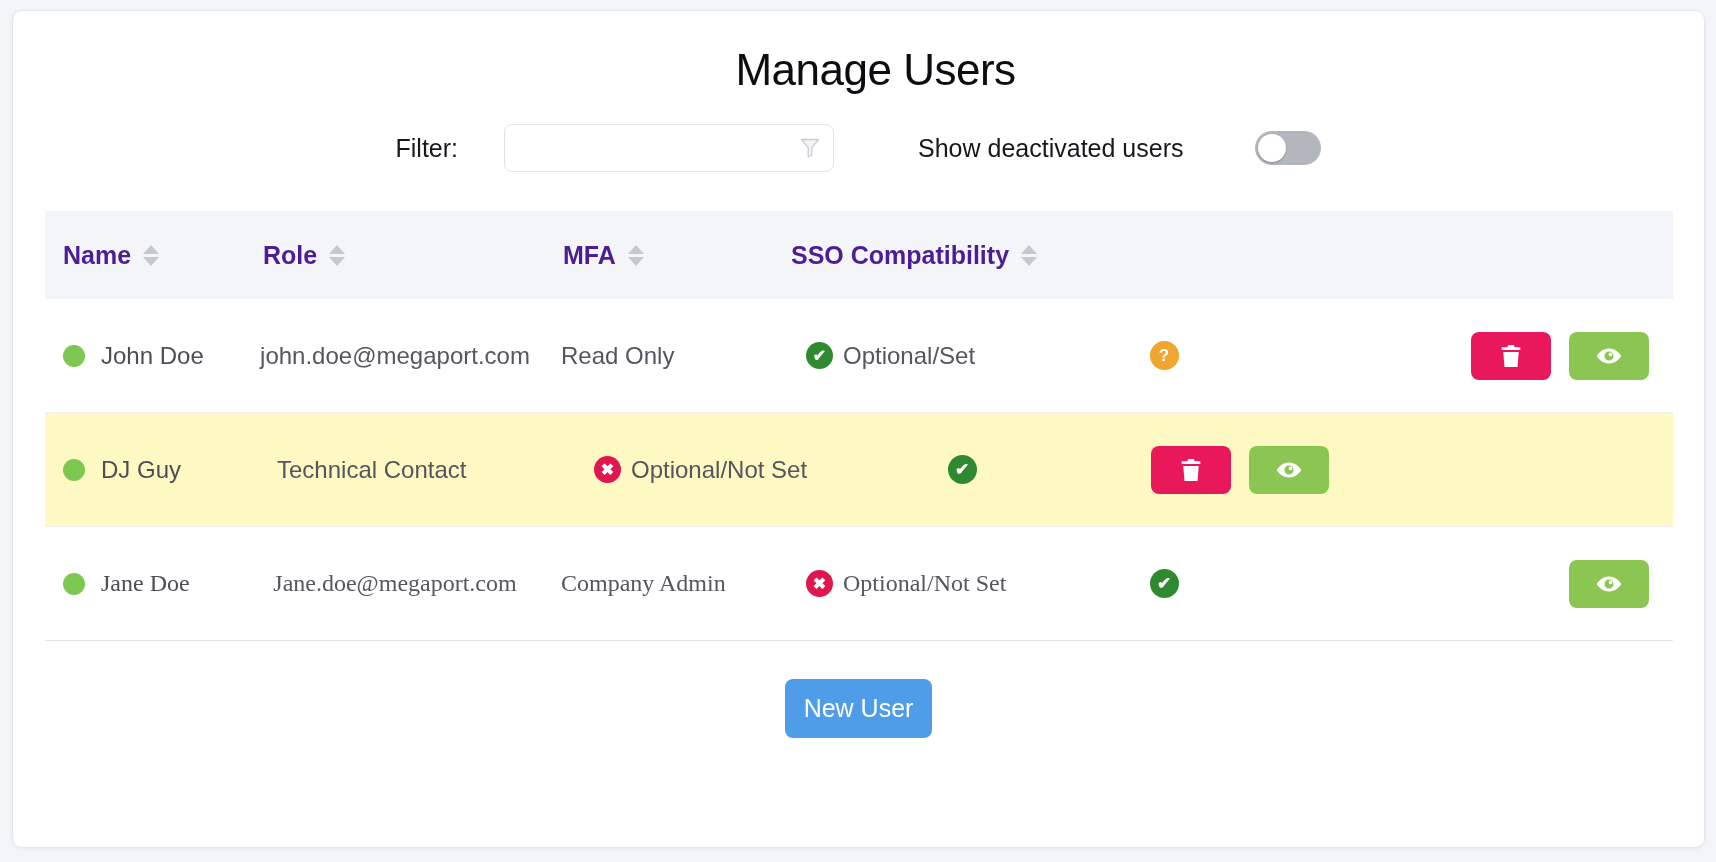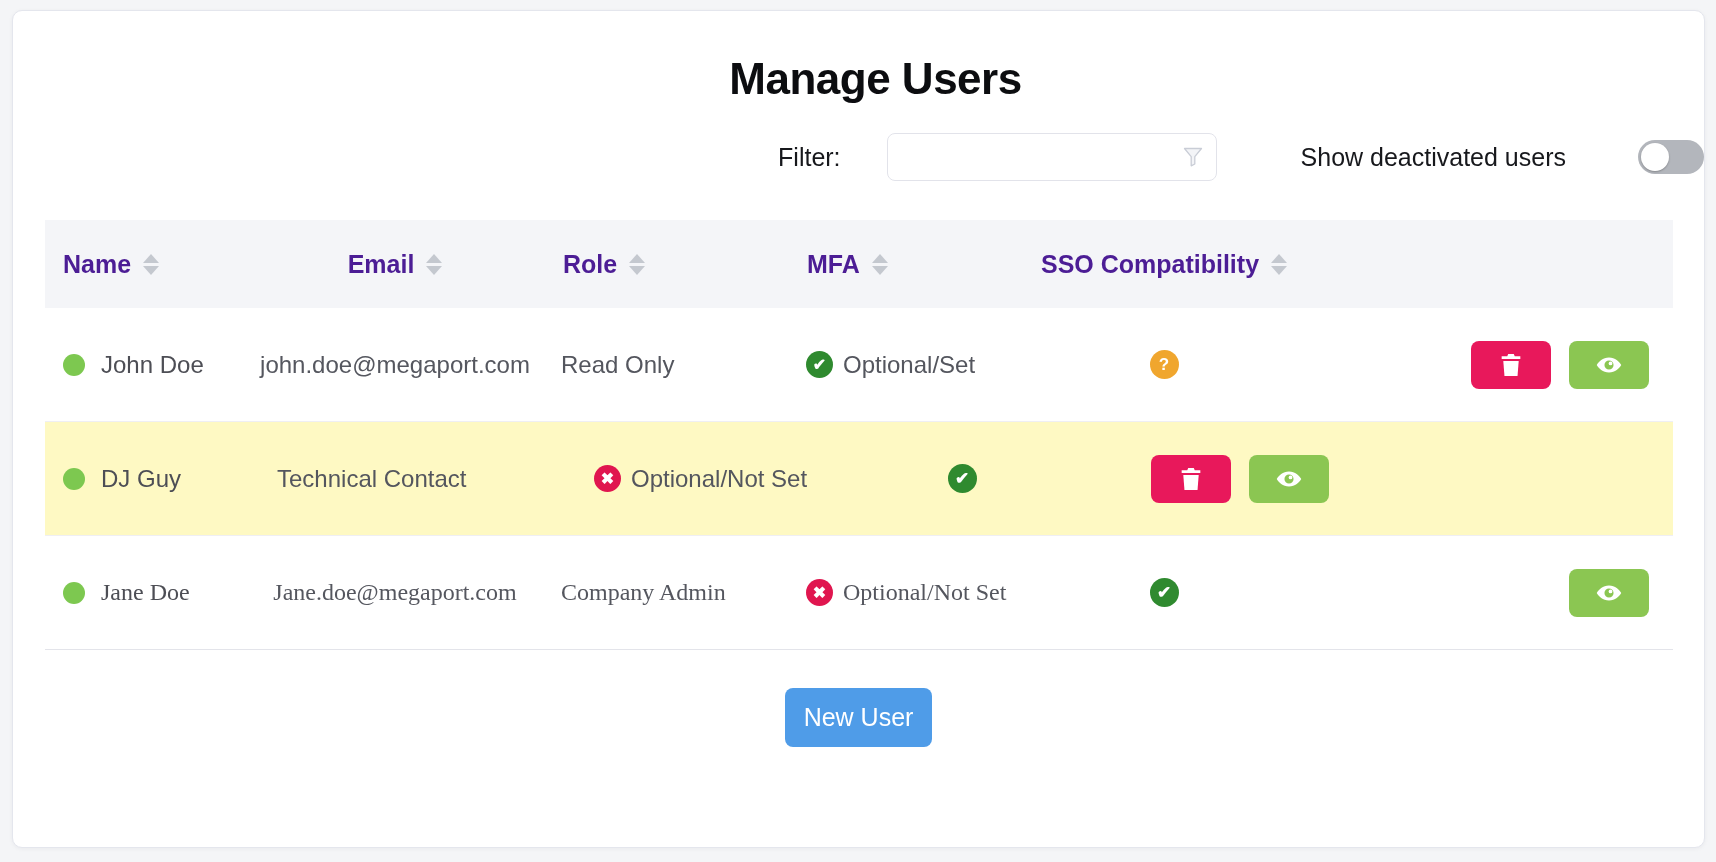--- a/index.html
+++ b/index.html
@@ -12,34 +12,34 @@
   .card {
     position: absolute;
     left: 12px; top: 10px; width: 1693px; height: 838px;
     background: #ffffff;
     border: 1px solid #e4e6ed;
     border-radius: 10px;
     box-shadow: 0 1px 4px rgba(40,45,60,0.05);
     overflow: hidden;
   }
   .page-title {
-    margin-top: 43px;
+    margin-top: 34px;
     text-align: center;
     font-size: 44px;
-    font-weight: 700;
+    font-weight: 400;
     letter-spacing: -0.5px;
     color: #0c0d10;
     padding-left: 34px;
   }
   
   .filter-row {
     margin-top: 28px;
     display: flex;
     align-items: center;
-    justify-content: flex-end;
+    justify-content: center;
     height: 50px;
     gap: 36px;
   }
   .filter-label { font-size: 25px; color: #17181c; margin-right: 10px; }
   .filter-input-wrap { position: relative; width: 330px; height: 48px; }
   .filter-input {
     width: 100%; height: 100%;
     border: 1px solid #e2e3ea;
     border-radius: 8px;
     font-size: 22px;
@@ -168,27 +168,20 @@
   <div class="table">
 
     <div class="tr thead">
       <div class="th col-pad-l">
         <span>Name</span>
         <span class="sort">
             <i class="up"></i>
             <i class="down"></i>
           </span>
       </div>
-      <div class="th col-center">
-        <span>Email</span>
-        <span class="sort">
-            <i class="up"></i>
-            <i class="down"></i>
-          </span>
-      </div>
       <div class="th col-pad-l">
         <span>Role</span>
         <span class="sort">
             <i class="up"></i>
             <i class="down"></i>
           </span>
       </div>
       <div class="th col-pad-l">
         <span>MFA</span>
         <span class="sort">

